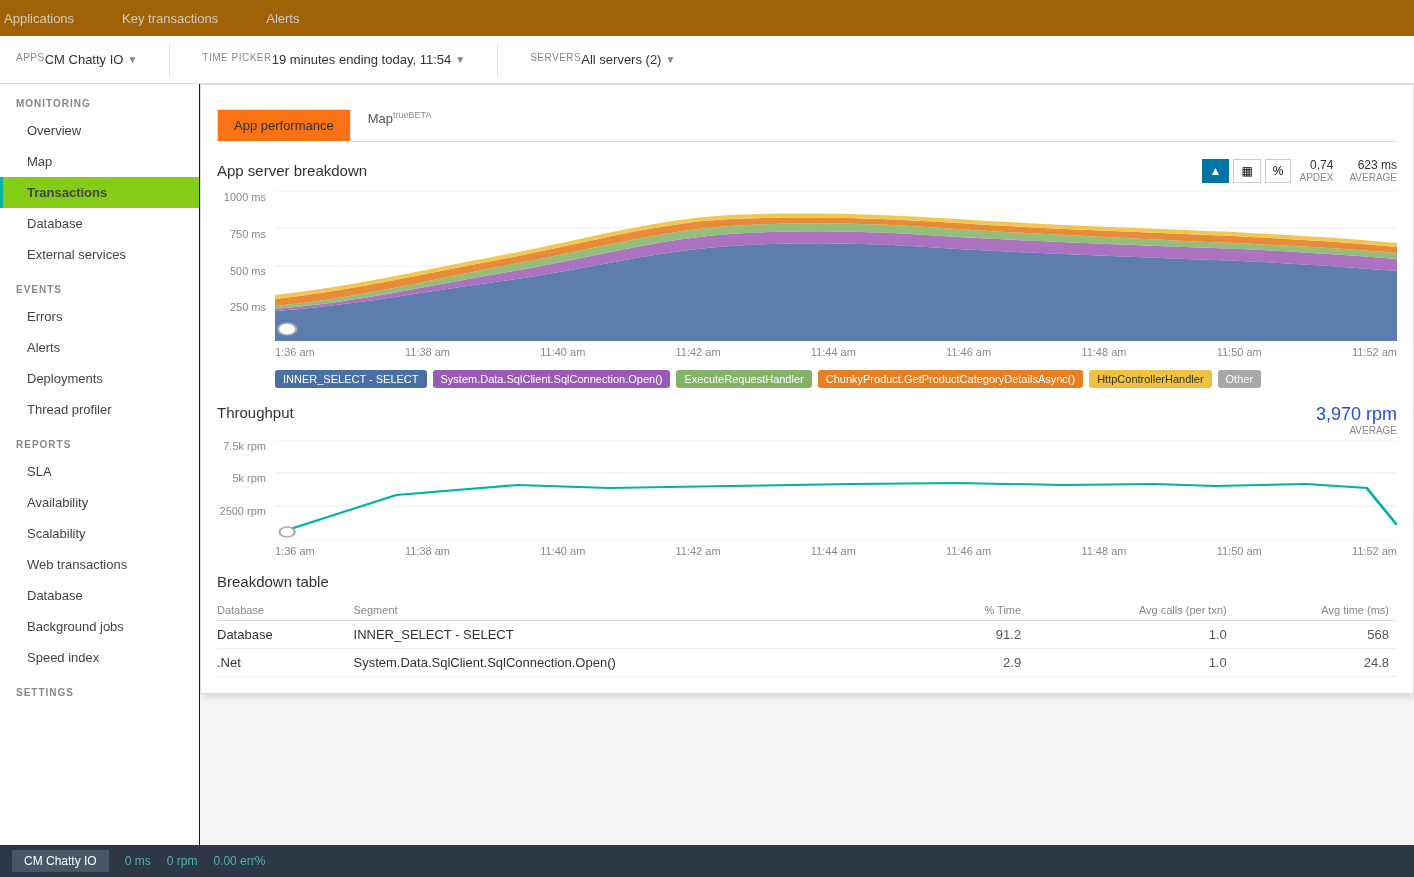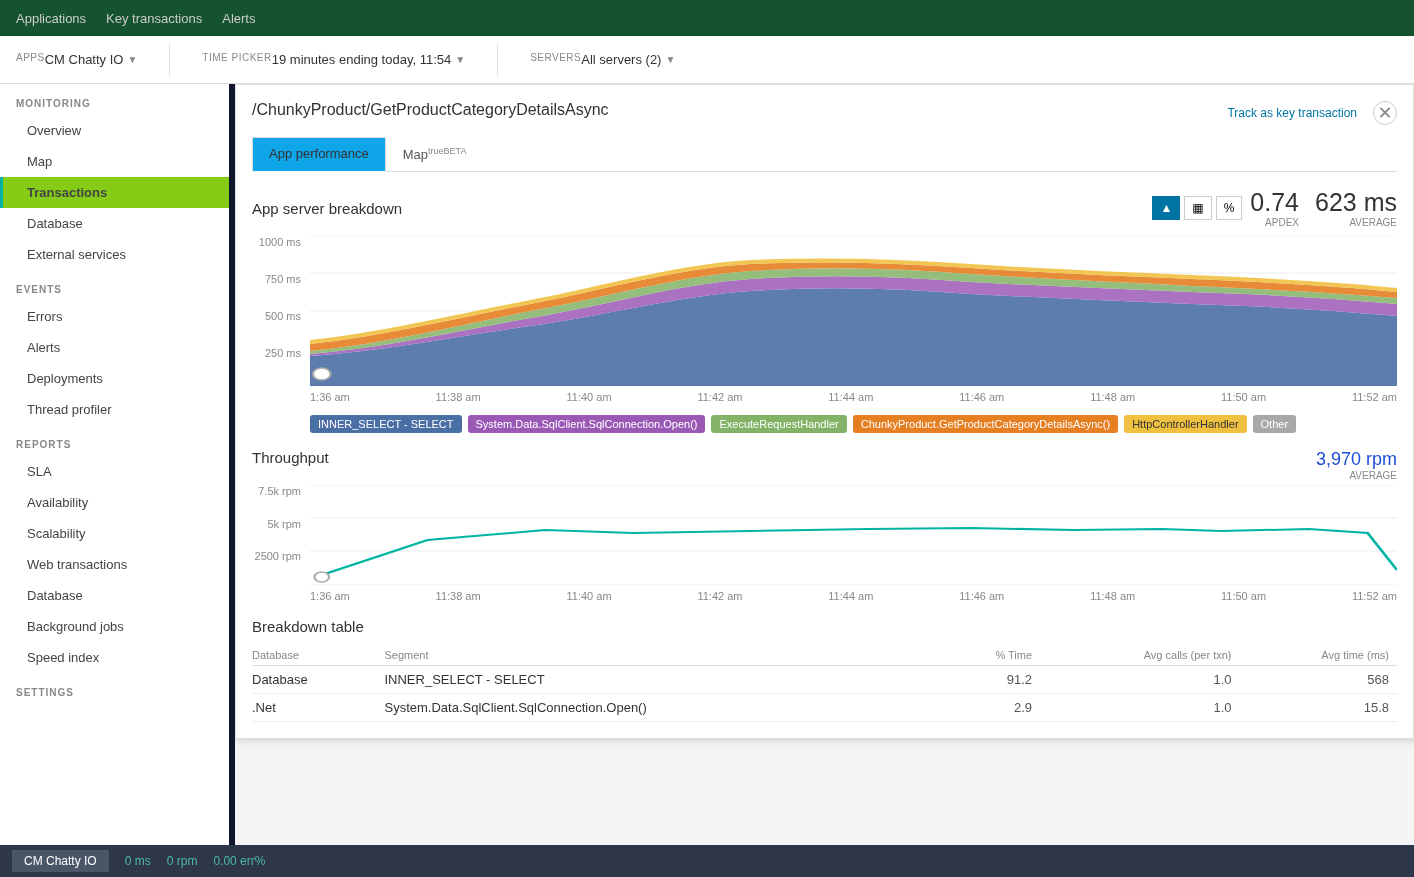--- a/index.html
+++ b/index.html
@@ -1,25 +1,25 @@
 <!DOCTYPE html>
 <html><head>
   <meta charset="utf-8">
   <style>
     * { box-sizing: border-box; margin: 0; padding: 0; }
     body { font-family: Arial, Helvetica, sans-serif; font-size: 13px; background: #f5f5f5; color: #333; overflow: hidden; }
 
     
     .top-nav {
-      background: #14532d;
+      background: #a16207;
       display: flex;
       align-items: center;
       height: 36px;
-      padding: 0 12px;
-      gap: 12px;
+      padding: 0 0;
+      gap: 40px;
     }
     .top-nav-item {
       color: #ccc;
       font-size: 13px;
       cursor: pointer;
       padding: 8px 4px;
     }
 
     
     .sub-header {
@@ -38,23 +38,23 @@
     .dropdown-arrow { color: #888; font-size: 10px; }
 
     
     .main-layout {
       display: flex;
       height: calc(877px - 36px - 48px - 32px);
     }
 
     
     .sidebar {
-      width: 235px;
+      width: 200px;
       background: #fff;
-      border-right: 6px solid #0f172a;
+      border-right: 1px solid #0f172a;
       overflow-y: auto;
       flex-shrink: 0;
     }
     .sidebar-section-label {
       font-size: 10px;
       color: #888;
       text-transform: uppercase;
       letter-spacing: 1px;
       padding: 14px 16px 6px;
       font-weight: bold;
@@ -208,23 +208,24 @@
       padding: 8px 16px;
       cursor: pointer;
       border: 1px solid transparent;
       font-size: 13px;
       color: #555;
       position: relative;
     }
     .tab.active {
       border: 1px solid #ddd;
       border-bottom: 1px solid #fff;
-      background: #0ea5e9;
+      background: #f97316;
       color: #333;
       margin-bottom: -1px;
+      margin-top: 8px;
     }
     .tab-beta {
       font-size: 9px;
       color: #888;
       vertical-align: super;
     }
 
     
     .breakdown-header {
       display: flex;
@@ -255,23 +256,22 @@
     }
     .breakdown-metrics {
       display: flex;
       gap: 16px;
       align-items: flex-end;
     }
     .breakdown-metric {
       text-align: right;
     }
     .breakdown-metric-value {
-      font-size: 25px;
+      font-size: 12px;
       color: #333;
-      text-align: center;
     }
     .breakdown-metric-label {
       font-size: 10px;
       color: #888;
       text-transform: uppercase;
     }
 
     
     .chart-container {
       position: relative;
@@ -488,27 +488,20 @@
         <div class="transaction-bar-container">
           <div class="transaction-bar-bg">/Chun...uct/GetProductCategoryDetailsAsync</div>
         </div>
         <span class="transaction-pct">100%</span>
       </div>
     </div>
     <a class="show-all-link">Show all transactions table...</a>
 
     
     <div class="detail-panel">
-      <div class="detail-panel-header">
-        <span class="detail-panel-title">/ChunkyProduct/GetProductCategoryDetailsAsync</span>
-        <div style="display:flex;align-items:center;gap:16px;">
-          <span class="track-key-link">Track as key transaction</span>
-          <div class="detail-panel-close">✕</div>
-        </div>
-      </div>
 
       <div class="tabs">
         <div class="tab active">
           <span>App performance</span>
         </div>
         <div class="tab">
           <span>Map</span><sup class="tab-beta">true</sup><span style="font-size:9px;color:#888;vertical-align:super;">BETA</span>
         </div>
       </div>
 
@@ -646,21 +639,21 @@
               <td>INNER_SELECT - SELECT</td>
               <td class="right">91.2</td>
               <td class="right">1.0</td>
               <td class="right">568</td>
             </tr>
             <tr class="table-row">
               <td>.Net</td>
               <td>System.Data.SqlClient.SqlConnection.Open()</td>
               <td class="right">2.9</td>
               <td class="right">1.0</td>
-              <td class="right">15.8</td>
+              <td class="right">24.8</td>
             </tr>
           </tbody>
         </table>
       </div>
 
     </div>
     
 
   </div>
 

